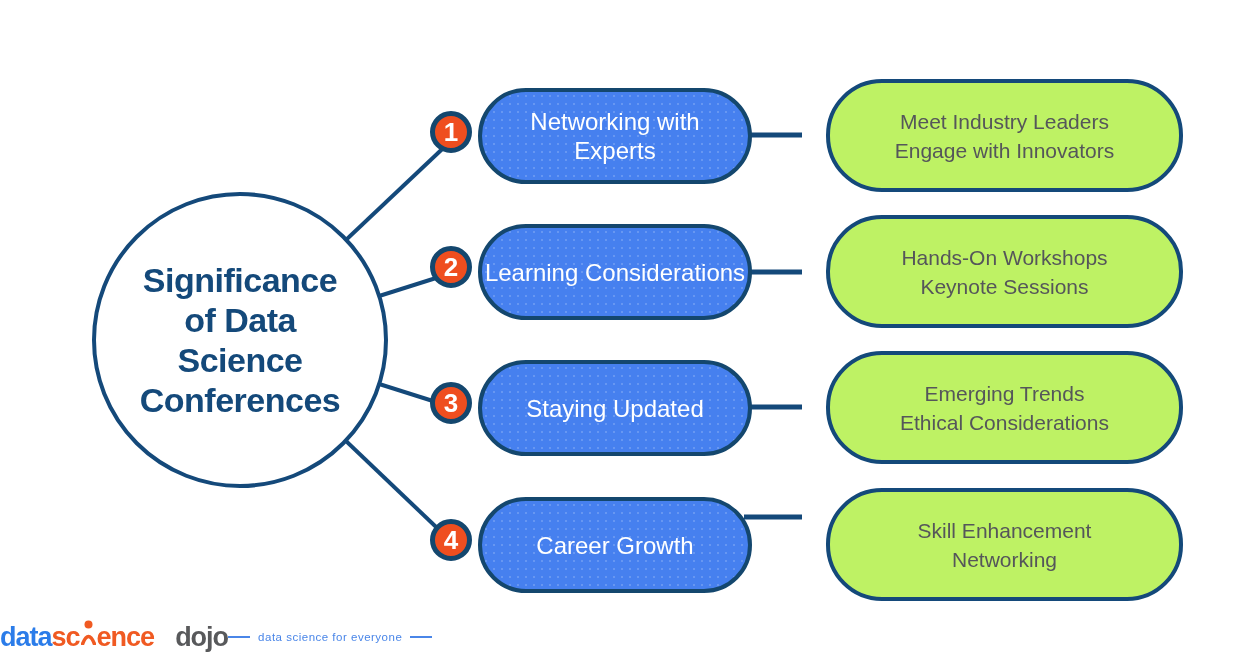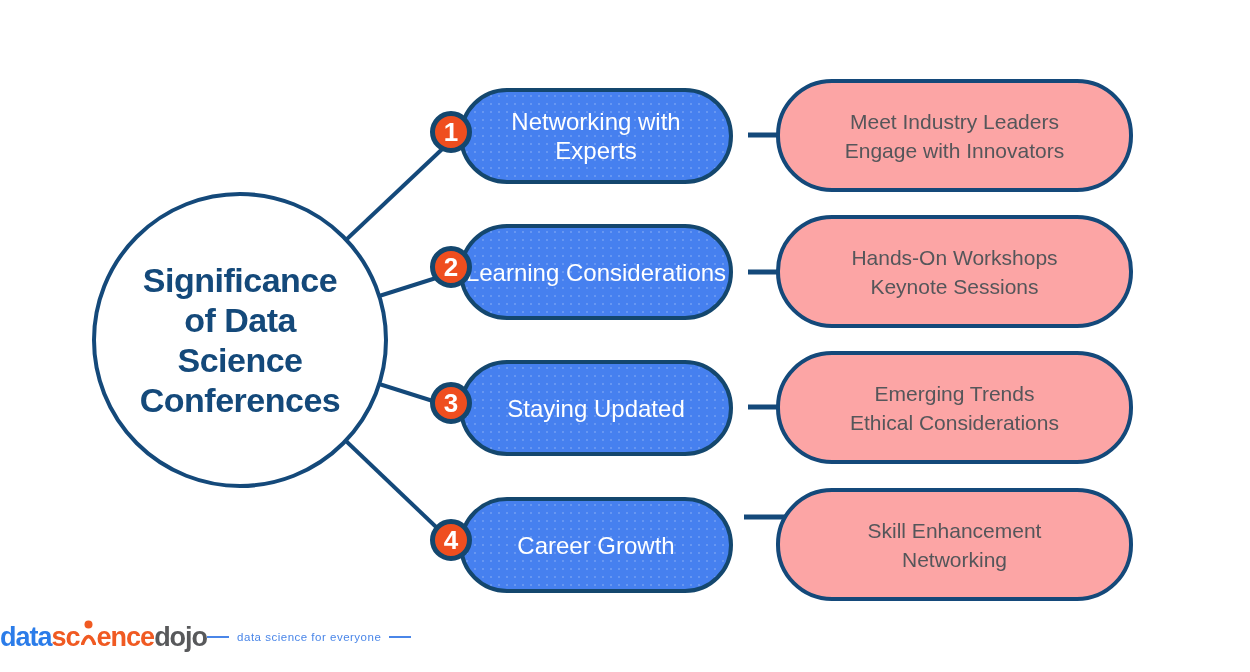--- a/index.html
+++ b/index.html
@@ -36,21 +36,21 @@
   .center-title{
     color:var(--navy);
     font-weight:bold;
     font-size:34px;
     line-height:40px;
     letter-spacing:-0.5px;
   }
   .center-title span{display:block;}
 
   .pill{
-    position:absolute;left:459px;
+    position:absolute;left:478px;
     width:274px;height:96px;
     background-color:var(--pill-blue);
     background-image:radial-gradient(rgba(255,255,255,0.18) 1.2px, rgba(0,0,0,0) 1.3px);
     background-size:8px 8px;
     border:4px solid #14476e;
     border-radius:48px;
     z-index:3;
     display:flex;align-items:center;justify-content:center;
     text-align:center;
   }
@@ -76,23 +76,23 @@
     z-index:4;
     display:flex;align-items:center;justify-content:center;
     color:#ffffff;font-weight:bold;font-size:26px;
   }
   .badge-1{left:430px;top:111px;}
   .badge-2{left:430px;top:246px;}
   .badge-3{left:430px;top:382px;}
   .badge-4{left:430px;top:519px;}
 
   .detail-box{
-    position:absolute;left:776px;
+    position:absolute;left:826px;
     width:357px;height:113px;
-    background:#fca5a5;
+    background:#bef264;
     border:4px solid var(--navy);
     border-radius:56px;
     z-index:3;
     display:flex;flex-direction:column;align-items:center;justify-content:center;
     text-align:center;
   }
   .detail-box .detail-line{
     color:var(--box-text);
     font-size:21px;
     line-height:29px;
@@ -107,21 +107,21 @@
     display:flex;flex-direction:row;align-items:center;
     z-index:2;
   }
   .logo-line{
     display:flex;align-items:flex-end;
     font-size:27px;font-weight:bold;letter-spacing:-1px;
     line-height:28px;
   }
   .logo-part-data{color:var(--logo-blue);}
   .logo-part-sc,.logo-part-ence{color:var(--logo-orange);}
-  .logo-part-dojo{color:var(--logo-gray);}
+  .logo-part-dojo{color:var(--logo-gray);margin-left:21px;}
   .person-icon{display:inline-block;margin:0 1px 1px 1px;}
   .tagline-row{
     margin-top:2px;
     display:flex;align-items:center;gap:8px;
   }
   .tagline-text{
     color:var(--tagline-blue);
     font-size:11.5px;
     letter-spacing:0.5px;
   }

